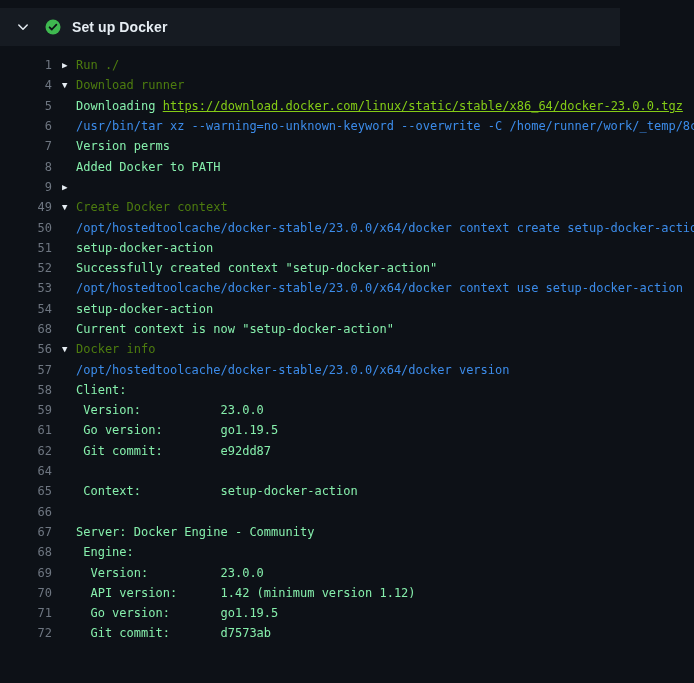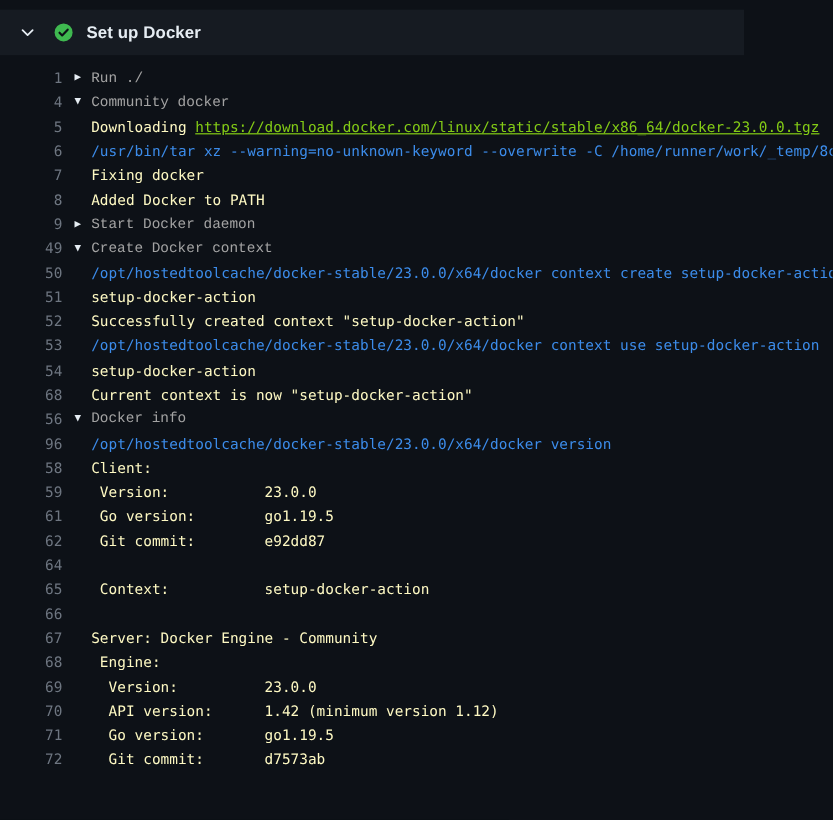--- a/index.html
+++ b/index.html
@@ -72,22 +72,22 @@
     font-size: 9px;
     color: #e6edf3;
     display: inline-flex;
     align-items: center;
   }
   .line-text {
     flex: 1;
     overflow: hidden;
     white-space: pre;
   }
-  .plain       { color: #fef9c3; }
-  .group-title { color: #a3a3a3; font-family: Liberation Mono, monospace; }
+  .plain       { color: #86efac; }
+  .group-title { color: #4d7c0f; }
   .cmd         { color: var(--cmd-blue, #3c8cea); }
   .log-link {
     color: #84cc16;
     text-decoration: underline;
     cursor: pointer;
   }
 </style>
 </head>
 <body>
 
@@ -103,35 +103,35 @@
       <svg width="16" height="16" viewBox="0 0 16 16" aria-hidden="true">
         <circle class="check-bg" cx="8" cy="8" r="7.5"></circle>
         <path d="M4.6 8.3l2.2 2.2 4.6-4.8" fill="none" stroke="#0d1117" stroke-width="1.8" stroke-linecap="round" stroke-linejoin="round"></path>
       </svg>
     </span>
     <span class="step-title">Set up Docker</span>
   </div>
 
   <div class="log">
       <div class="log-line"><span class="line-num">1</span><span class="arrow">▶</span><span class="line-text group-title">Run ./</span></div>
-      <div class="log-line"><span class="line-num">4</span><span class="arrow">▼</span><span class="line-text group-title">Community docker</span></div>
+      <div class="log-line"><span class="line-num">4</span><span class="arrow">▼</span><span class="line-text group-title">Download runner</span></div>
       <div class="log-line"><span class="line-num">5</span><span class="arrow"></span><span class="line-text"><span class="plain">Downloading </span><a class="log-link" href="#">https://download.docker.com/linux/static/stable/x86_64/docker-23.0.0.tgz</a></span></div>
       <div class="log-line"><span class="line-num">6</span><span class="arrow"></span><span class="line-text cmd">/usr/bin/tar xz --warning=no-unknown-keyword --overwrite -C /home/runner/work/_temp/8c9</span></div>
-      <div class="log-line"><span class="line-num">7</span><span class="arrow"></span><span class="line-text plain">Fixing docker</span></div>
+      <div class="log-line"><span class="line-num">7</span><span class="arrow"></span><span class="line-text plain">Version perms</span></div>
       <div class="log-line"><span class="line-num">8</span><span class="arrow"></span><span class="line-text plain">Added Docker to PATH</span></div>
-      <div class="log-line"><span class="line-num">9</span><span class="arrow">▶</span><span class="line-text group-title">Start Docker daemon</span></div>
+      <div class="log-line"><span class="line-num">9</span><span class="arrow">▶</span></div>
       <div class="log-line"><span class="line-num">49</span><span class="arrow">▼</span><span class="line-text group-title">Create Docker context</span></div>
       <div class="log-line"><span class="line-num">50</span><span class="arrow"></span><span class="line-text cmd">/opt/hostedtoolcache/docker-stable/23.0.0/x64/docker context create setup-docker-action</span></div>
       <div class="log-line"><span class="line-num">51</span><span class="arrow"></span><span class="line-text plain">setup-docker-action</span></div>
       <div class="log-line"><span class="line-num">52</span><span class="arrow"></span><span class="line-text plain">Successfully created context "setup-docker-action"</span></div>
       <div class="log-line"><span class="line-num">53</span><span class="arrow"></span><span class="line-text cmd">/opt/hostedtoolcache/docker-stable/23.0.0/x64/docker context use setup-docker-action</span></div>
       <div class="log-line"><span class="line-num">54</span><span class="arrow"></span><span class="line-text plain">setup-docker-action</span></div>
       <div class="log-line"><span class="line-num">68</span><span class="arrow"></span><span class="line-text plain">Current context is now "setup-docker-action"</span></div>
       <div class="log-line"><span class="line-num">56</span><span class="arrow">▼</span><span class="line-text group-title">Docker info</span></div>
-      <div class="log-line"><span class="line-num">96</span><span class="arrow"></span><span class="line-text cmd">/opt/hostedtoolcache/docker-stable/23.0.0/x64/docker version</span></div>
+      <div class="log-line"><span class="line-num">57</span><span class="arrow"></span><span class="line-text cmd">/opt/hostedtoolcache/docker-stable/23.0.0/x64/docker version</span></div>
       <div class="log-line"><span class="line-num">58</span><span class="arrow"></span><span class="line-text plain">Client:</span></div>
       <div class="log-line"><span class="line-num">59</span><span class="arrow"></span><span class="line-text plain"> Version:           23.0.0</span></div>
       <div class="log-line"><span class="line-num">61</span><span class="arrow"></span><span class="line-text plain"> Go version:        go1.19.5</span></div>
       <div class="log-line"><span class="line-num">62</span><span class="arrow"></span><span class="line-text plain"> Git commit:        e92dd87</span></div>
       <div class="log-line"><span class="line-num">64</span><span class="arrow"></span></div>
       <div class="log-line"><span class="line-num">65</span><span class="arrow"></span><span class="line-text plain"> Context:           setup-docker-action</span></div>
       <div class="log-line"><span class="line-num">66</span><span class="arrow"></span><span class="line-text plain"></span></div>
       <div class="log-line"><span class="line-num">67</span><span class="arrow"></span><span class="line-text plain">Server: Docker Engine - Community</span></div>
       <div class="log-line"><span class="line-num">68</span><span class="arrow"></span><span class="line-text plain"> Engine:</span></div>
       <div class="log-line"><span class="line-num">69</span><span class="arrow"></span><span class="line-text plain">  Version:          23.0.0</span></div>

